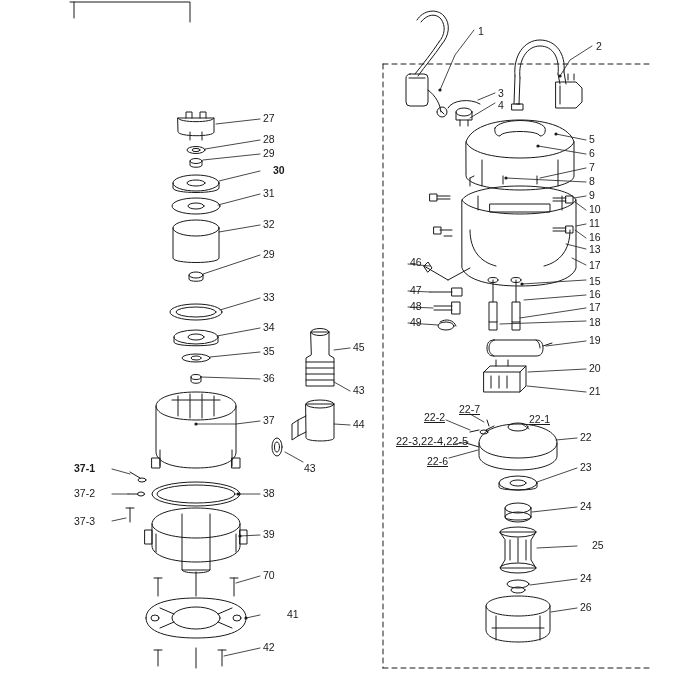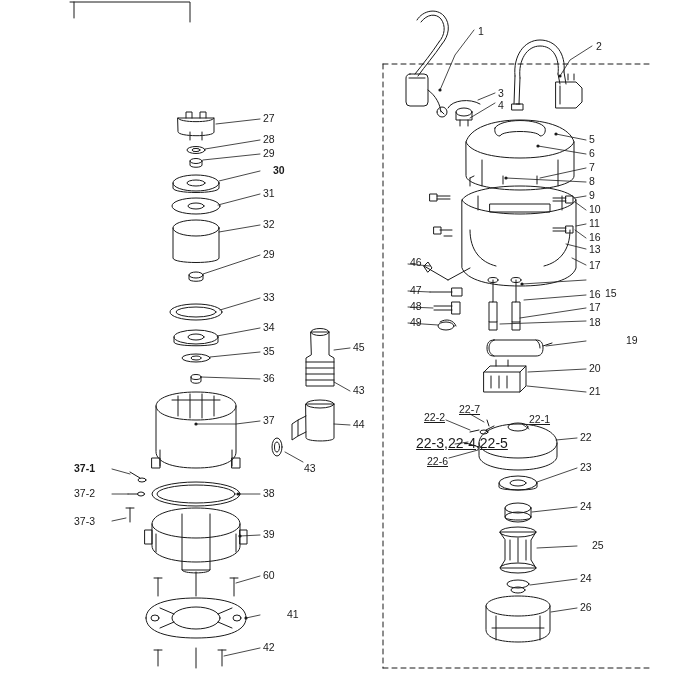--- a/index.html
+++ b/index.html
@@ -13,21 +13,21 @@
   #stage{position:relative;width:691px;height:691px;}
   svg.diagram{position:absolute;left:0;top:0;width:691px;height:691px;}
   .lbl{
     position:absolute;
     font-size:10.5px;
     color:#1a1a1a;
     white-space:nowrap;
     line-height:1;
   }
   .lbl.u{text-decoration:underline;}
-  .lbl.small{font-size:14px;margin-left:20px;}
+  .lbl.small{font-size:11px;}
 </style>
 </head>
 <body>
 
 <div id="stage">
 
   <svg class="diagram" viewBox="0 0 691 691">
     <g fill="none" stroke="#1a1a1a" stroke-width="1" stroke-linejoin="round" stroke-linecap="round">
 
       <g>
@@ -414,25 +414,25 @@
   <div class="lbl" style="left:589px;top:134px;">5</div>
   <div class="lbl" style="left:589px;top:148px;">6</div>
   <div class="lbl" style="left:589px;top:162px;">7</div>
   <div class="lbl" style="left:589px;top:176px;">8</div>
   <div class="lbl" style="left:589px;top:190px;">9</div>
   <div class="lbl" style="left:589px;top:204px;">10</div>
   <div class="lbl" style="left:589px;top:218px;">11</div>
   <div class="lbl" style="left:589px;top:232px;">16</div>
   <div class="lbl" style="left:589px;top:244px;">13</div>
   <div class="lbl" style="left:589px;top:260px;">17</div>
-  <div class="lbl" style="left:589px;top:288px;margin-left:16px;">15</div>
+  <div class="lbl" style="left:589px;top:276px;">15</div>
   <div class="lbl" style="left:589px;top:289px;">16</div>
   <div class="lbl" style="left:589px;top:302px;">17</div>
   <div class="lbl" style="left:589px;top:317px;">18</div>
-  <div class="lbl" style="left:589px;top:335px;margin-left:37px;">19</div>
+  <div class="lbl" style="left:589px;top:335px;">19</div>
   <div class="lbl" style="left:589px;top:363px;">20</div>
   <div class="lbl" style="left:589px;top:386px;">21</div>
   <div class="lbl" style="left:580px;top:432px;">22</div>
   <div class="lbl" style="left:580px;top:462px;">23</div>
   <div class="lbl" style="left:580px;top:501px;">24</div>
   <div class="lbl" style="left:592px;top:540px;">25</div>
   <div class="lbl" style="left:580px;top:573px;">24</div>
   <div class="lbl" style="left:580px;top:602px;">26</div>
 
   <div class="lbl u" style="left:529px;top:414px;">22-1</div>
@@ -451,21 +451,21 @@
   <div class="lbl" style="left:263px;top:292px;">33</div>
   <div class="lbl" style="left:263px;top:322px;">34</div>
   <div class="lbl" style="left:263px;top:346px;">35</div>
   <div class="lbl" style="left:263px;top:373px;">36</div>
   <div class="lbl" style="left:263px;top:415px;">37</div>
   <div class="lbl" style="left:74px;top:463px;font-weight:bold;">37-1</div>
   <div class="lbl" style="left:74px;top:488px;">37-2</div>
   <div class="lbl" style="left:74px;top:516px;">37-3</div>
   <div class="lbl" style="left:263px;top:488px;">38</div>
   <div class="lbl" style="left:263px;top:529px;">39</div>
-  <div class="lbl" style="left:263px;top:570px;">60</div>
+  <div class="lbl" style="left:263px;top:570px;">70</div>
   <div class="lbl" style="left:263px;top:609px;margin-left:24px;">41</div>
   <div class="lbl" style="left:263px;top:642px;">42</div>
   <div class="lbl" style="left:353px;top:385px;">43</div>
   <div class="lbl" style="left:304px;top:463px;">43</div>
   <div class="lbl" style="left:353px;top:419px;">44</div>
   <div class="lbl" style="left:353px;top:342px;">45</div>
   <div class="lbl" style="left:410px;top:257px;">46</div>
   <div class="lbl" style="left:410px;top:285px;">47</div>
   <div class="lbl" style="left:410px;top:301px;">48</div>
   <div class="lbl" style="left:410px;top:317px;">49</div>

